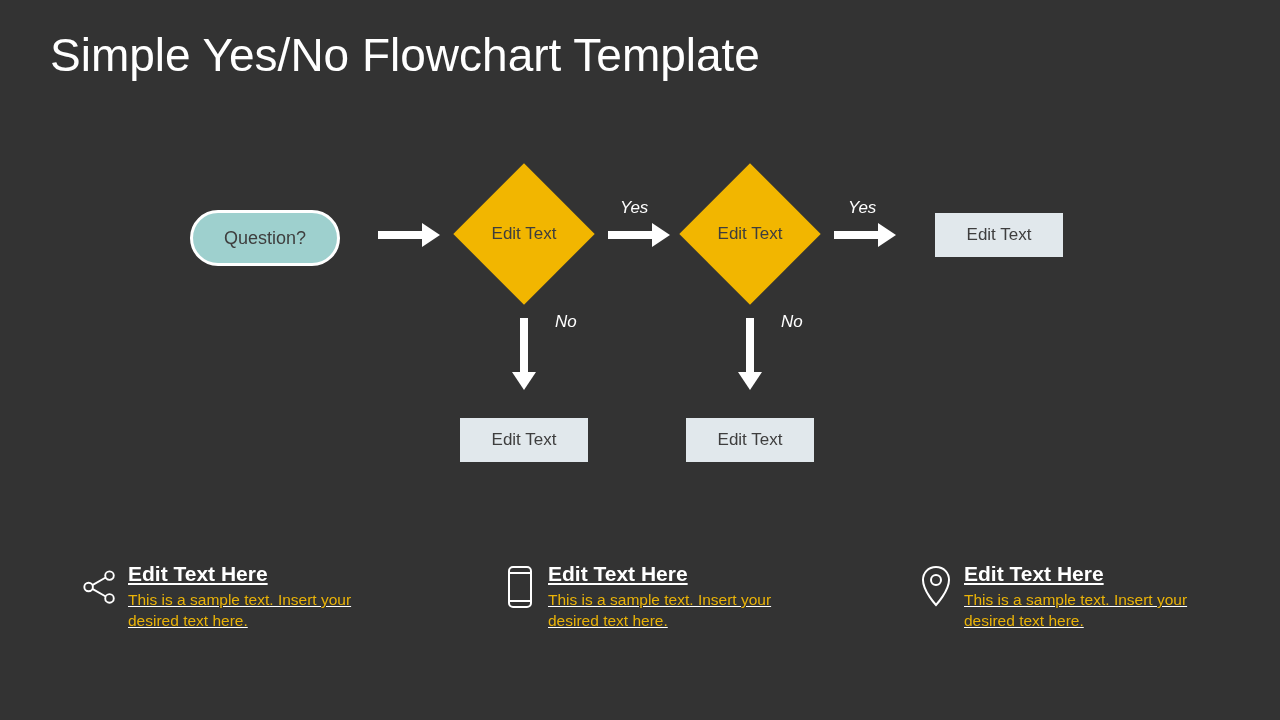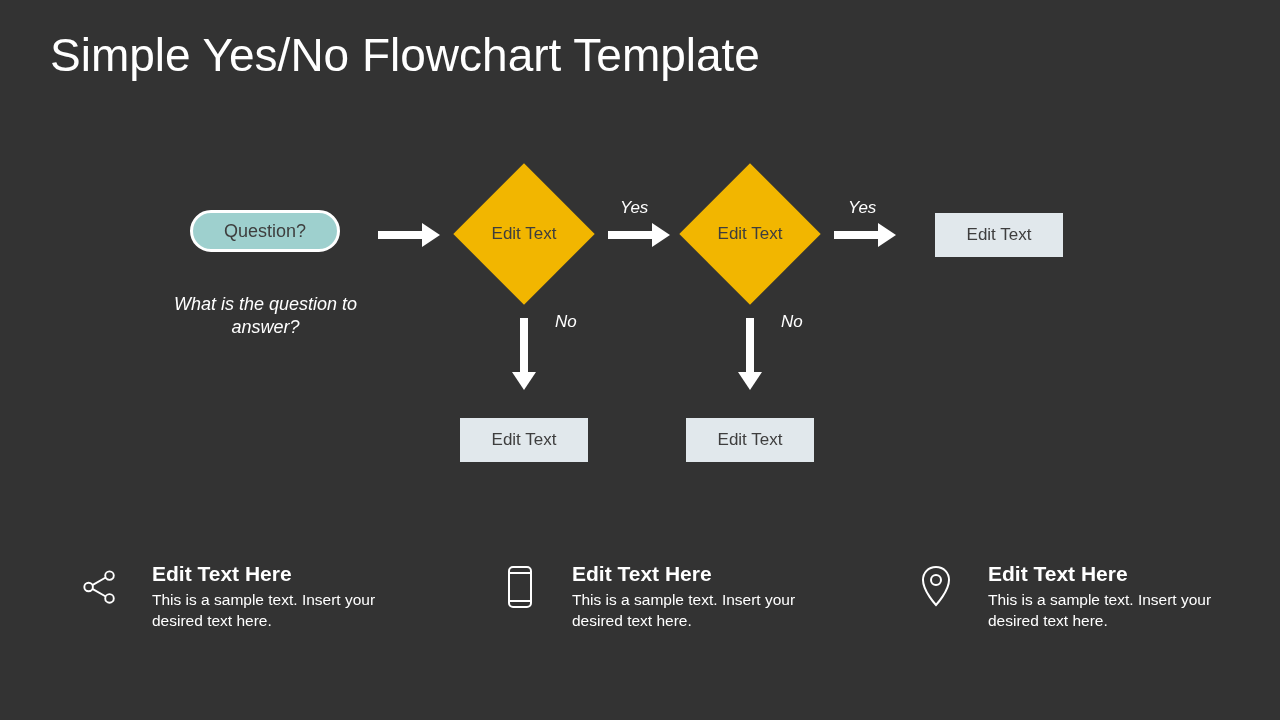--- a/index.html
+++ b/index.html
@@ -17,21 +17,21 @@
     font-size: 46px;
     font-weight: 400;
     color: #fff;
   }
   
   .flow { position: absolute; left: 0; top: 0; width: 100%; height: 100%; }
 
   .pill {
     position: absolute;
     left: 190px; top: 210px;
-    width: 150px; height: 42px;
+    width: 150px; height: 56px;
     background: #9ed0ce;
     border: 3px solid #fff;
     border-radius: 30px;
     display: flex; align-items: center; justify-content: center;
     color: #3e3e3e; font-size: 18px;
   }
   .caption {
     position: absolute;
     left: 158px; top: 293px;
     width: 215px;
@@ -95,39 +95,38 @@
     content: ""; position: absolute; bottom: -14px; left: -8px;
     border-top: 18px solid #fff;
     border-left: 12px solid transparent;
     border-right: 12px solid transparent;
   }
   .av1 { left: 520px; top: 318px; height: 58px; }
   .av2 { left: 746px; top: 318px; height: 58px; }
 
   
   .footer { position: absolute; left: 0; top: 562px; width: 100%; }
-  .item { position: absolute; display: flex; gap: 32px; align-items: flex-start; }
+  .item { position: absolute; display: flex; gap: 8px; align-items: flex-start; text-decoration: underline; }
   .item .icon { width: 40px; height: 50px; flex: 0 0 40px; display:flex; align-items:center; justify-content:center; }
   .item h3 { font-size: 21px; font-weight: 700; margin-bottom: 4px; }
-  .item p { font-size: 15.5px; line-height: 1.35; color: #ffffff; max-width: 230px; }
+  .item p { font-size: 15.5px; line-height: 1.35; color: #eab308; max-width: 230px; }
   .i1 { left: 80px; }
   .i2 { left: 500px; }
   .i3 { left: 916px; }
 </style>
 </head>
 <body>
 
 <div class="title">Simple Yes/No Flowchart Template</div>
 
 <div class="flow">
 
   <div class="pill">
     <span>Question?</span>
   </div>
-  <div class="caption">What is the question to answer?</div>
 
   <div class="arrow-h ah1"></div>
 
   <div class="diamond d1">
     <span>Edit Text</span>
   </div>
 
   <div class="lbl yes1">Yes</div>
   <div class="arrow-h ah2"></div>
 

